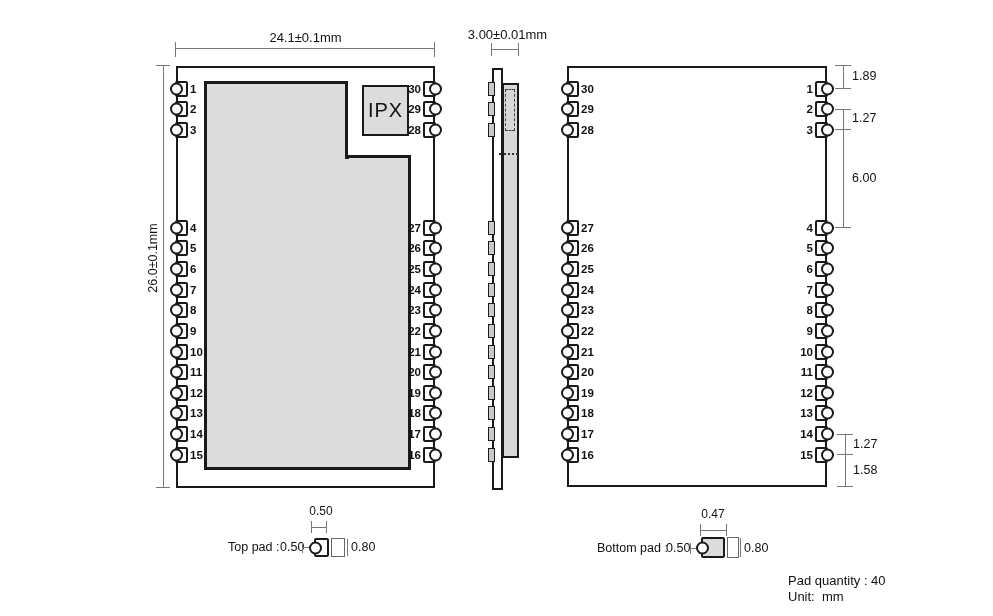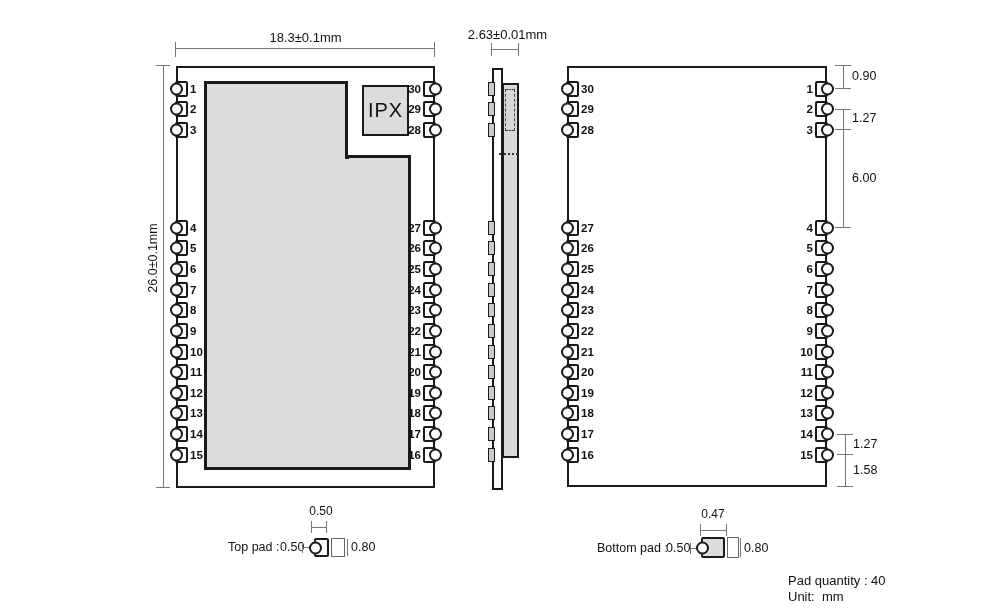--- a/index.html
+++ b/index.html
@@ -44,46 +44,46 @@
 
   <div class="grayrect" style="left:204px;top:81px;width:144px;height:389px;"></div>
   <div class="grayrect" style="left:346px;top:155px;width:65px;height:315px;"></div>
   <div class="patch" style="left:343px;top:159px;width:7px;height:308px;"></div>
 
   <div class="abs" style="left:362px;top:85px;width:47px;height:51px;border:2px solid var(--line);
               background:var(--pcb-fill);display:flex;align-items:center;justify-content:center;">
     <span style="font-size:20px;letter-spacing:1px;color:#111;">IPX</span>
   </div>
 
-  <div class="txt center" style="left:176px;top:31px;width:259px;">18.3±0.1mm</div>
+  <div class="txt center" style="left:176px;top:31px;width:259px;">24.1±0.1mm</div>
   <div class="hline" style="left:176px;top:48px;width:259px;"></div>
   <div class="vline" style="left:175px;top:42px;height:15px;"></div>
   <div class="vline" style="left:434px;top:42px;height:15px;"></div>
 
   <div class="txt dim center rot90" style="left:113px;top:251px;width:80px;height:14px;">26.0±0.1mm</div>
   <div class="vline" style="left:163px;top:66px;height:422px;"></div>
   <div class="hline" style="left:156px;top:65px;width:14px;"></div>
   <div class="hline" style="left:156px;top:487px;width:14px;"></div>
 
-  <div class="txt center" style="left:450px;top:28px;width:115px;">2.63±0.01mm</div>
+  <div class="txt center" style="left:450px;top:28px;width:115px;">3.00±0.01mm</div>
   <div class="hline" style="left:492px;top:49px;width:27px;"></div>
   <div class="vline" style="left:491px;top:43px;height:13px;"></div>
   <div class="vline" style="left:518px;top:43px;height:13px;"></div>
 
   <div class="outline" style="left:492px;top:68px;width:11px;height:422px;"></div>
   <div class="outline" style="left:502px;top:83px;width:17px;height:375px;background:var(--shield-fill);"></div>
   <div class="dashrect" style="left:505px;top:89px;width:10px;height:42px;"></div>
   <div class="dotline" style="left:499px;top:153px;width:19px;"></div>
 
   <div class="outline" style="left:567px;top:66px;width:260px;height:421px;"></div>
 
   <div class="vline" style="left:843px;top:66px;height:23px;"></div>
   <div class="hline" style="left:835px;top:65px;width:16px;"></div>
   <div class="hline" style="left:835px;top:88px;width:16px;"></div>
-  <div class="txt dim" style="left:852px;top:69px;">0.90</div>
+  <div class="txt dim" style="left:852px;top:69px;">1.89</div>
 
   <div class="vline" style="left:843px;top:109px;height:21px;"></div>
   <div class="hline" style="left:835px;top:109px;width:16px;"></div>
   <div class="hline" style="left:835px;top:129px;width:16px;"></div>
   <div class="txt dim" style="left:852px;top:111px;">1.27</div>
 
   <div class="vline" style="left:843px;top:129px;height:99px;"></div>
   <div class="hline" style="left:835px;top:227px;width:16px;"></div>
   <div class="txt dim" style="left:852px;top:171px;text-align:right;">6.00</div>
 

